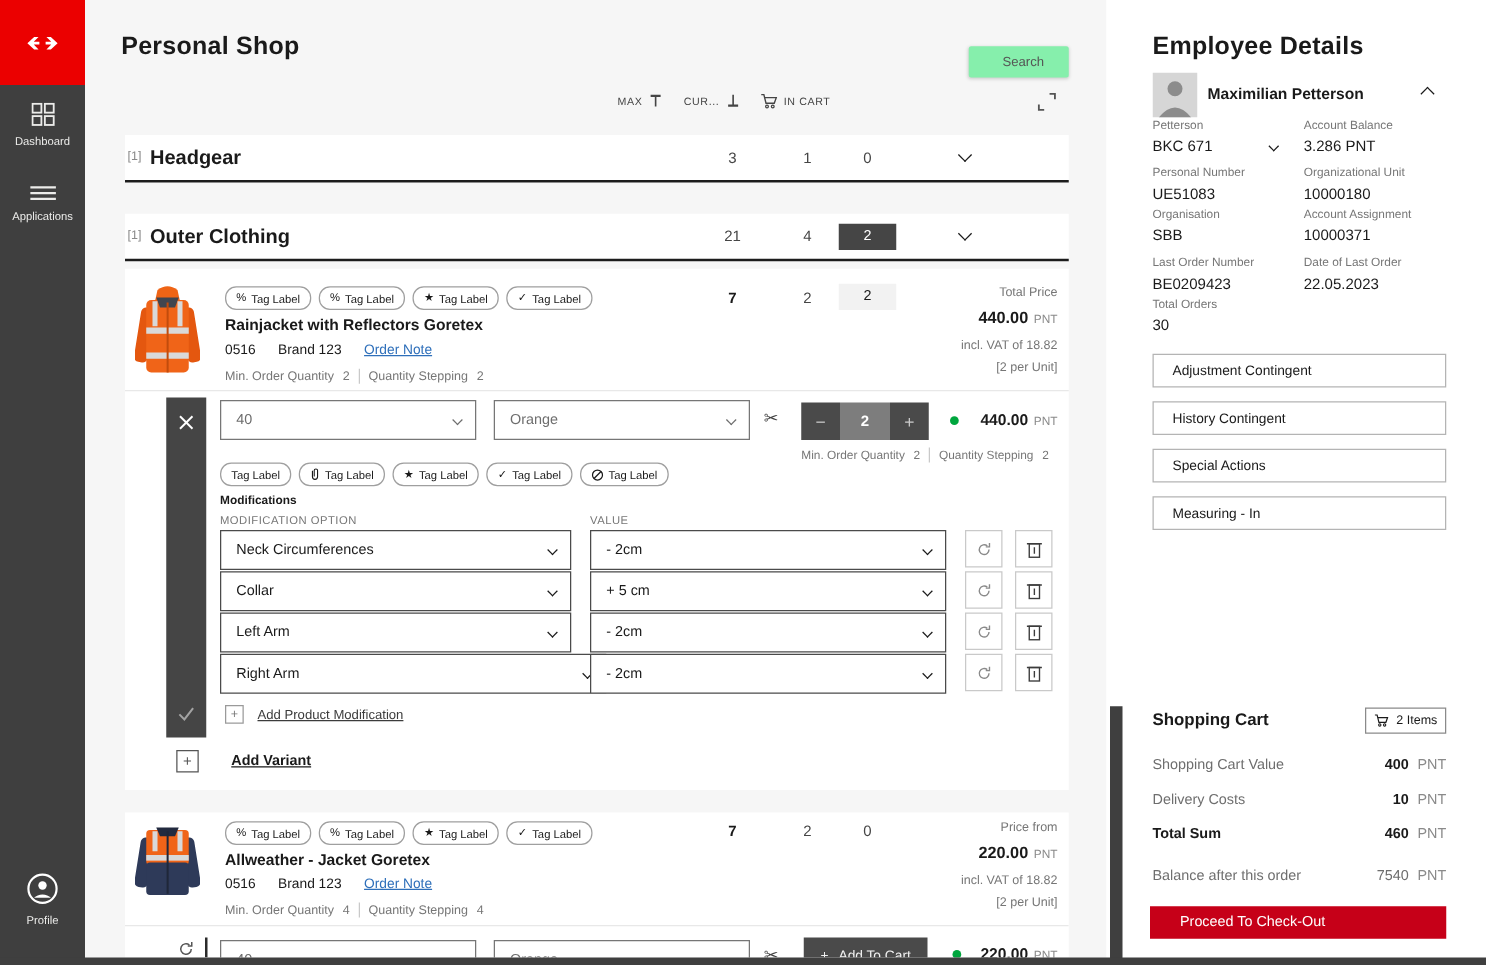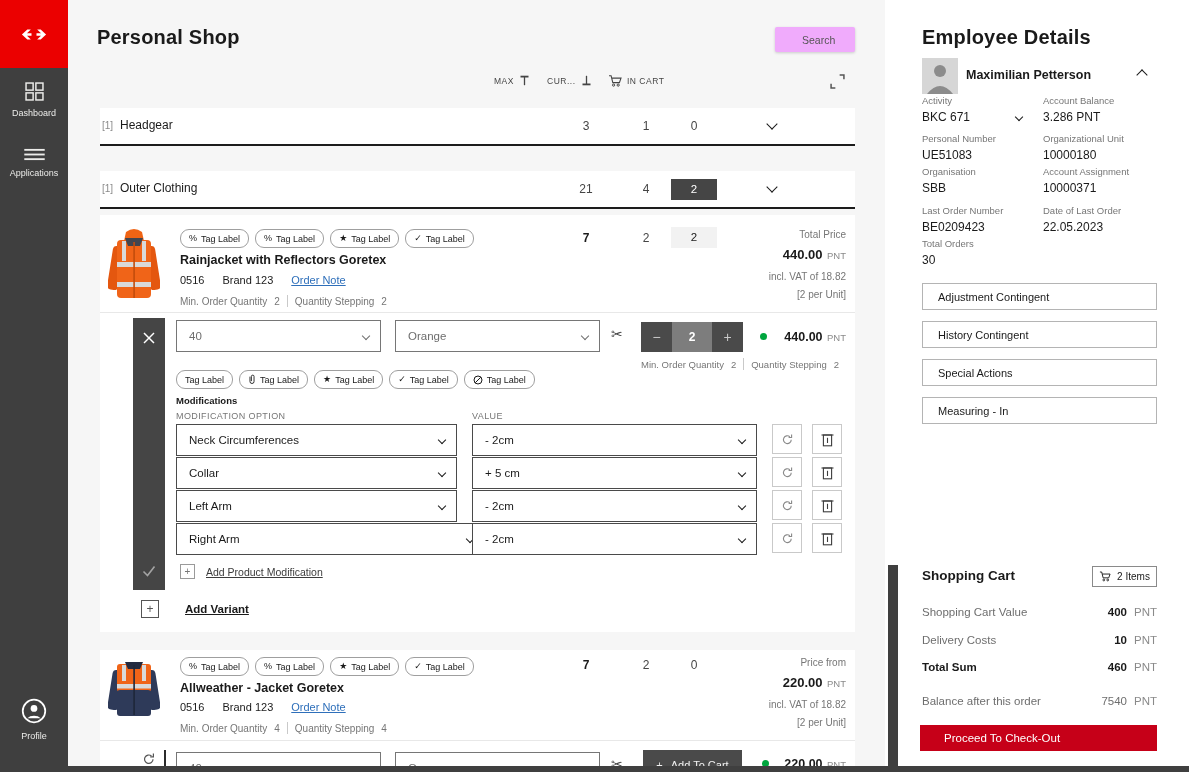--- a/index.html
+++ b/index.html
@@ -8,30 +8,30 @@
   .abs{position:absolute;}
   
   .sidebar{left:0;top:0;width:68px;height:772px;background:#3f3f3f;}
   .logo{position:absolute;left:0;top:0;width:68px;height:68px;background:#eb0000;
         display:flex;align-items:center;justify-content:center;}
   .side-item{position:absolute;left:0;width:68px;display:flex;flex-direction:column;
              align-items:center;gap:7px;color:#ececea;font-size:9px;cursor:pointer;}
   
   .main-bg{left:68px;top:0;width:817px;height:772px;background:#f6f6f6;}
   .page-title{font-size:20px;font-weight:700;letter-spacing:.2px;}
-  .search{left:775px;top:27px;width:80px;height:25px;background:#f0abfc;border-radius:2px;
+  .search{left:775px;top:37px;width:80px;height:25px;background:#86efac;border-radius:2px;
           box-shadow:0 1px 3px rgba(0,0,0,.18);display:flex;align-items:center;gap:7px;
           padding:0 20px;box-sizing:border-box;cursor:pointer;}
   .search span{font-size:10.5px;color:#555;}
   .colhead{position:absolute;display:flex;align-items:center;gap:5px;font-size:8.5px;
            letter-spacing:.5px;color:#454545;font-weight:400;}
   .card{position:absolute;background:#fff;}
   .secrow{border-bottom:2px solid #1c1c1c;box-sizing:content-box;}
   .idx{font-size:10px;color:#8a8a8a;}
-  .secname{font-size:12px;font-weight:400;}
+  .secname{font-size:16px;font-weight:700;}
   .cnum{position:absolute;width:34px;text-align:center;font-size:12px;color:#454545;}
   .badge{position:absolute;width:46px;height:21px;line-height:21px;text-align:center;font-size:11.5px;}
   .badge-dark{background:#454545;color:#fff;}
   .badge-light{background:#f2f2f2;color:#1a1a1a;}
   .chev{display:inline-block;width:7px;height:7px;border-right:1.6px solid #1a1a1a;
         border-bottom:1.6px solid #1a1a1a;transform:rotate(45deg);}
   .chev.up{transform:rotate(225deg);}
   .chev.sm{width:5px;height:5px;}
   .chev.gray{border-color:#6e6e6e;}
   .tagrow{position:absolute;display:flex;gap:6px;}
@@ -528,21 +528,21 @@
 
     <svg class="abs" style="left:37px;top:58px;" width="36" height="36" viewBox="0 0 36 36">
       <rect width="36" height="36" fill="#d6d6d6"></rect>
       <circle cx="18" cy="13" r="6" fill="#8c8c8c"></circle>
       <path d="M5 36 q13 -16 26 0 z" fill="#8c8c8c"></path>
     </svg>
     <div class="abs" style="left:81px;top:68px;font-size:12.5px;font-weight:700;">Maximilian Petterson</div>
     <span class="abs chev up" style="left:253px;top:71px;"></span>
 
     <div class="fld" style="left:37px;top:95px;">
-      <div class="l">Activity</div>
+      <div class="l">Petterson</div>
       <div class="v">
           <span>BKC 671</span>
         <span class="chev sm" style="margin-left:46px;"></span>
         </div>
     </div>
     <div class="fld" style="left:158px;top:95px;">
       <div class="l">Account Balance</div>
       <div class="v">3.286 PNT</div>
     </div>
     <div class="fld" style="left:37px;top:133px;">

